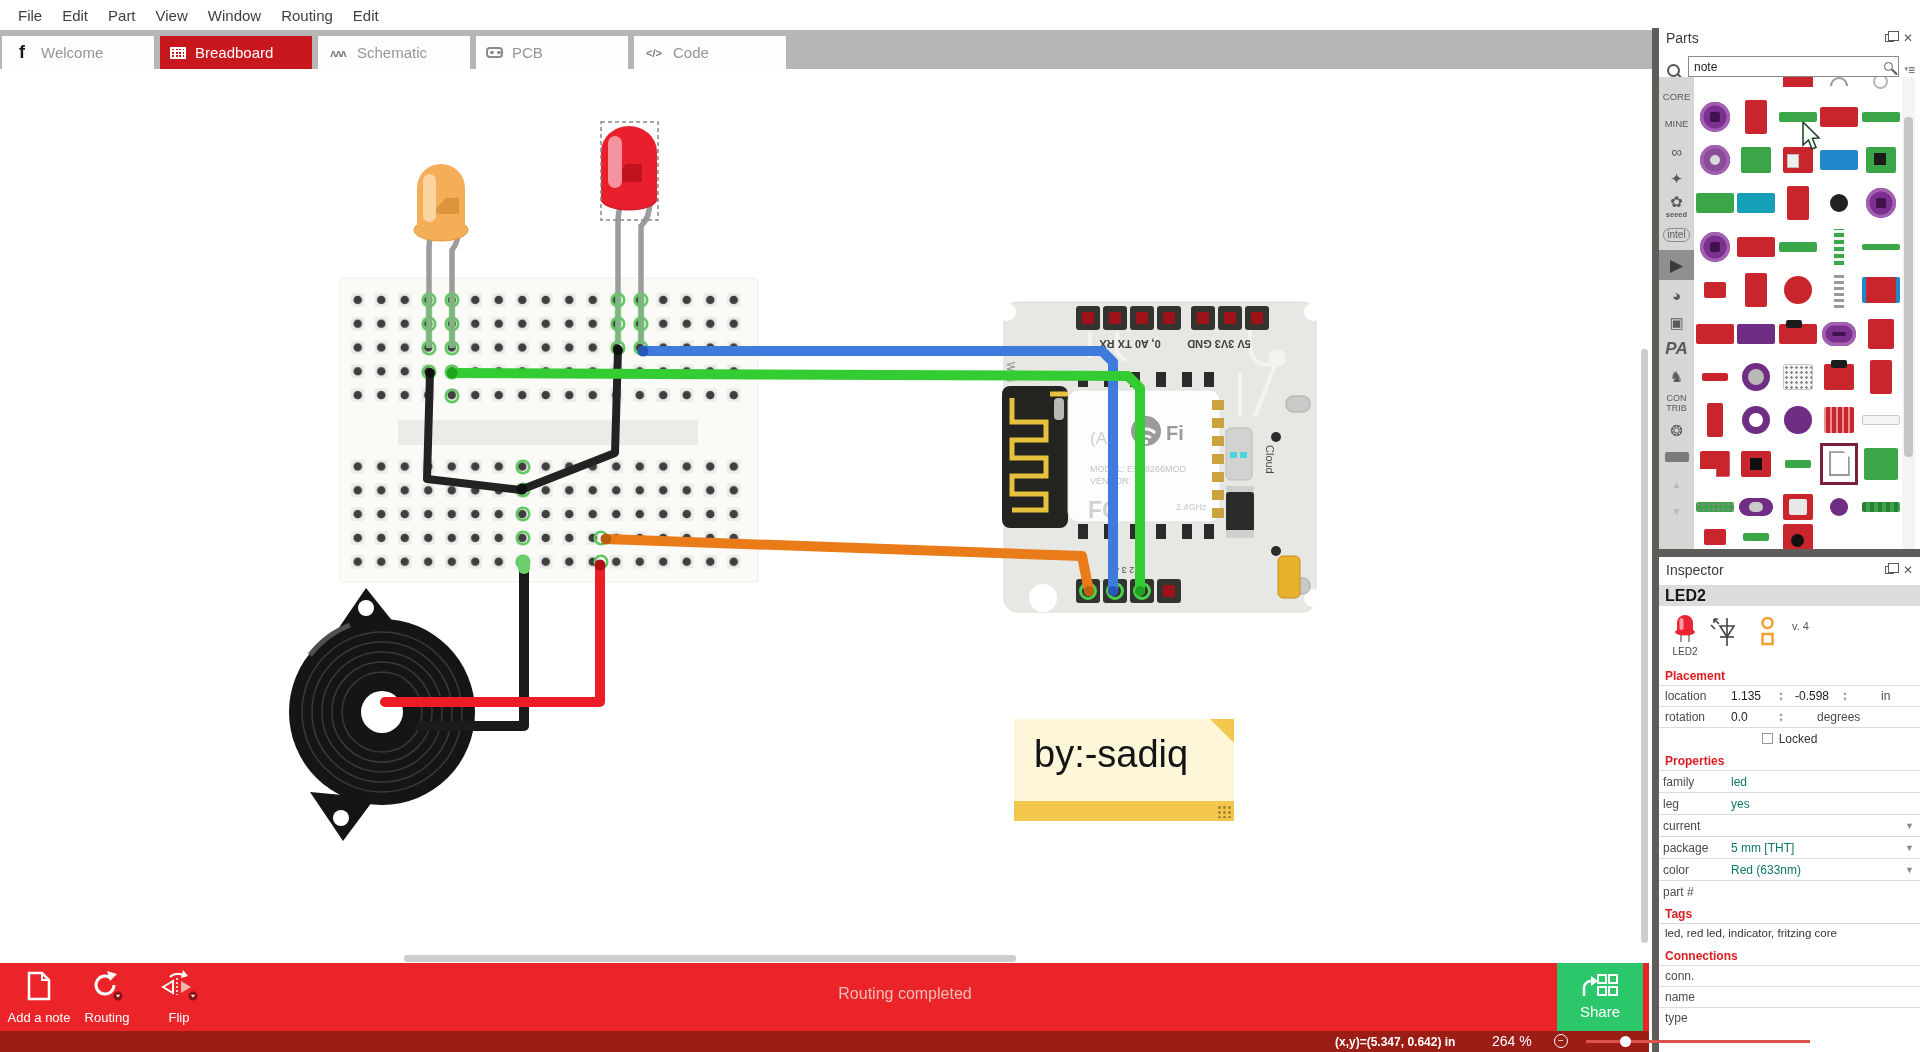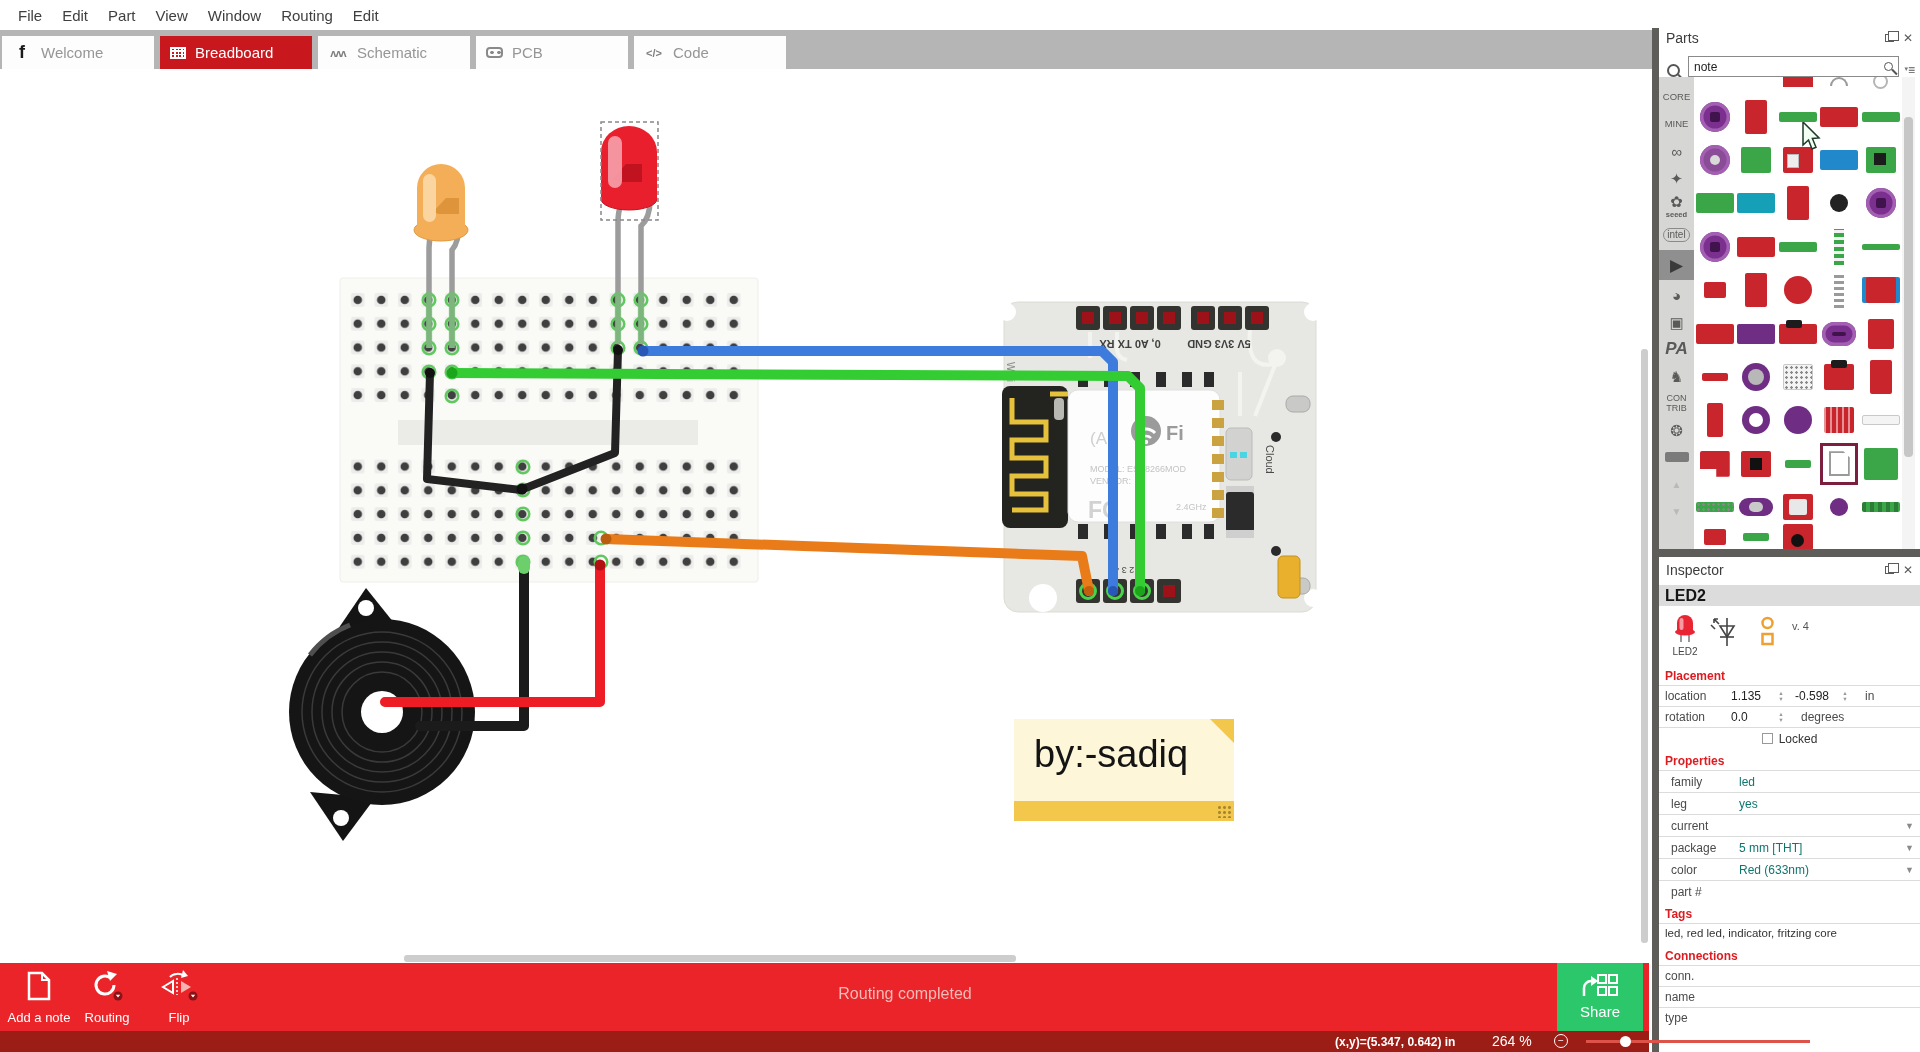--- a/index.html
+++ b/index.html
@@ -117,24 +117,24 @@
   .insp-icons{height:58px;display:flex;align-items:flex-start;padding:6px 6px 0}
   .icled{width:40px;text-align:center;color:#444;font-size:10px}
   .version{margin-left:16px;margin-top:8px;font-size:11px;color:#555}
   .sect-head{color:#dd1c21;font-weight:bold;font-size:12px;padding:5px 6px 2px}
   .insp-row{position:relative;height:21px;border-top:1px solid #dcdcdc;display:flex;align-items:center;font-size:12px;color:#4b4b4b;padding-left:6px}
   .lab{width:66px}
   .val{width:44px;color:#222}
   .spin{width:12px;display:flex;flex-direction:column;align-items:center;margin-right:8px;color:#999}
   .spin::before{content:"▲";font-size:5.5px;line-height:6px}
   .spin::after{content:"▼";font-size:5.5px;line-height:6px}
-  .unit{margin-left:6px}
+  .unit{margin-left:22px}
   .locked-row{height:22px;border-top:1px solid #dcdcdc;display:flex;align-items:center;justify-content:center;gap:6px;color:#333}
   .cb{width:11px;height:11px;border:1px solid #999;background:#fff}
-  .prow{position:relative;height:22px;border-top:1px solid #dcdcdc;display:flex;align-items:center;padding:0 12px}
+  .prow{position:relative;height:22px;border-top:1px solid #dcdcdc;display:flex;align-items:center;padding:0 4px}
   .plabel{width:68px;color:#4b4b4b}
   .pvalue{flex:1;color:#0f766e;white-space:nowrap;overflow:hidden}
   .pdd{position:absolute;right:6px;color:#8a8a8a;font-size:9px}
   .tags-val{padding:3px 6px 5px;font-size:11.5px;color:#333;border-top:1px solid #dcdcdc}
   .crow{height:21px;border-top:1px solid #dcdcdc;display:flex;align-items:center;padding-left:6px;color:#4b4b4b}
 
   
   #toolbar{position:absolute;left:0;top:963px;width:1649px;height:68px;background:#ea2429}
   .tbtn{position:absolute;top:6px;width:78px;height:56px;display:flex;flex-direction:column;align-items:center;justify-content:space-between;color:#fff;font-size:13px;white-space:nowrap}
   .tbtn .icn{height:32px;display:flex;align-items:flex-end}

